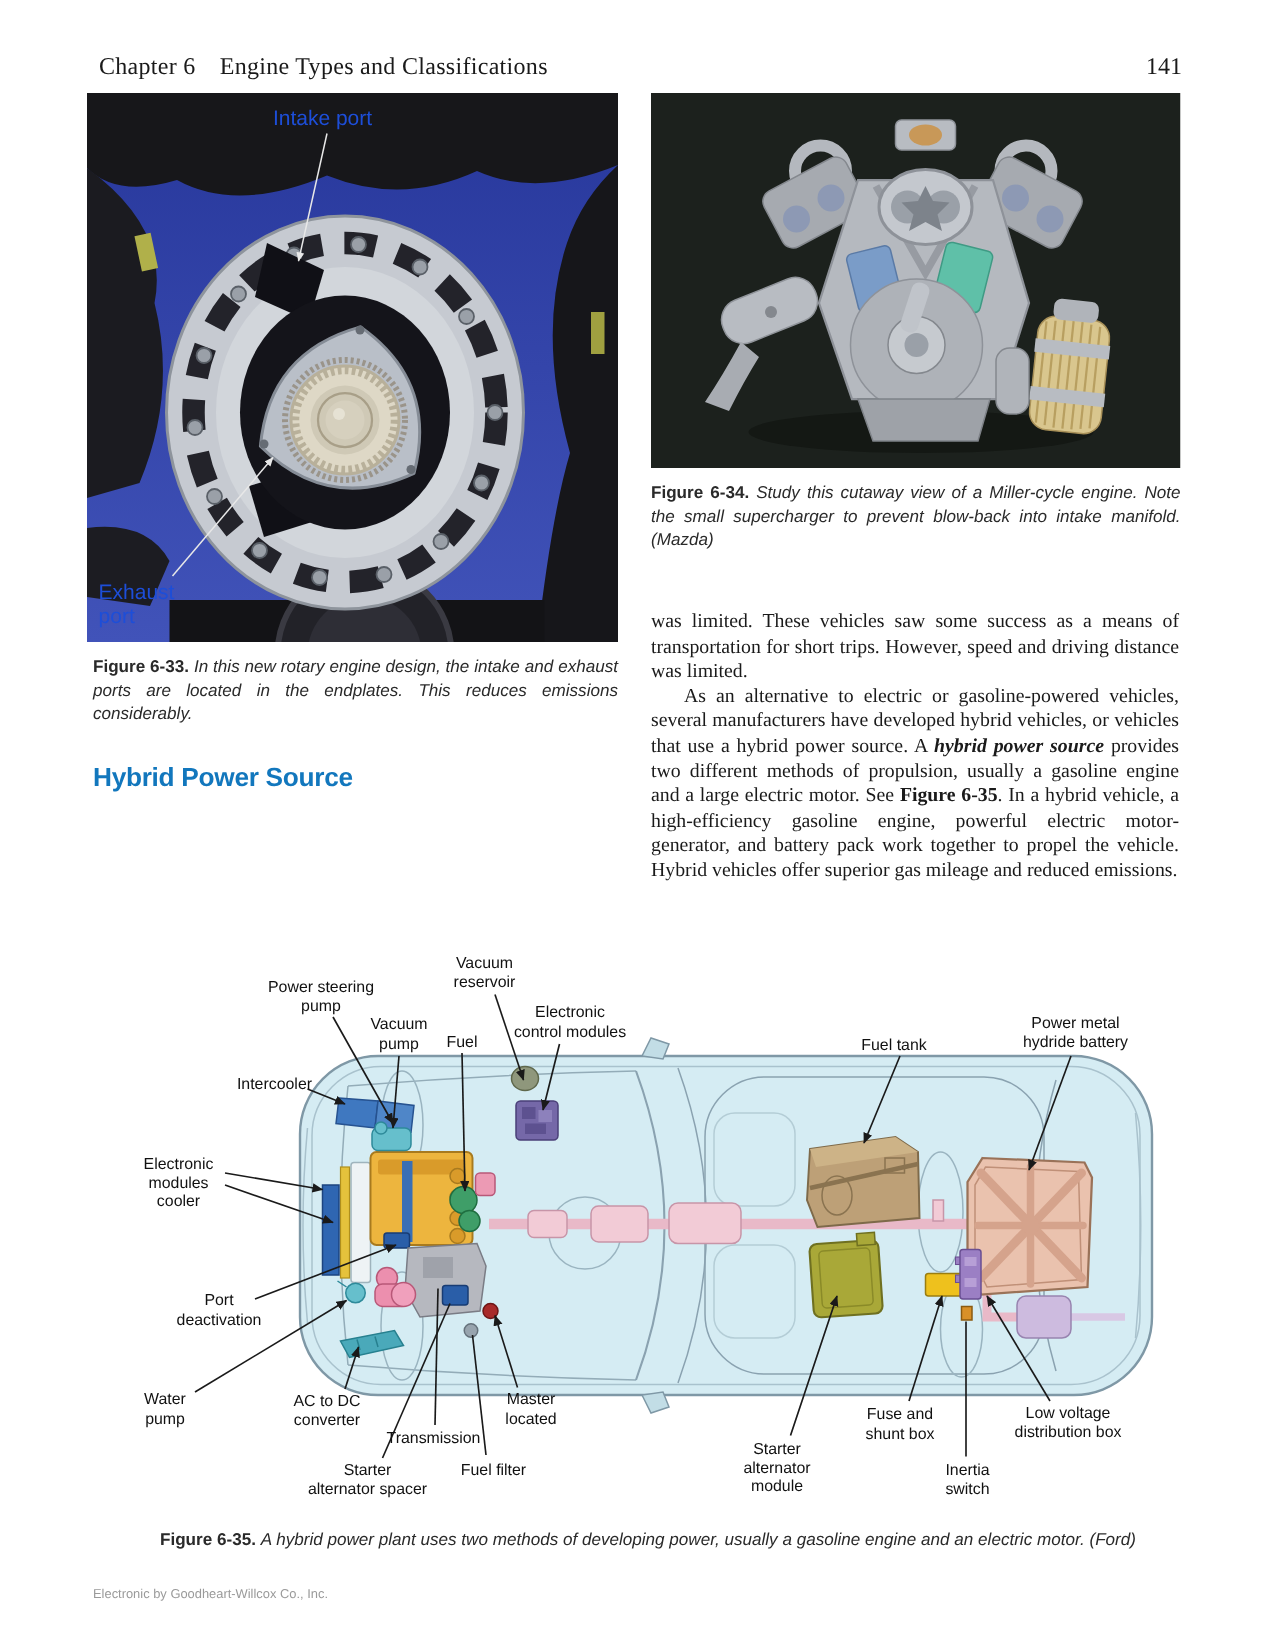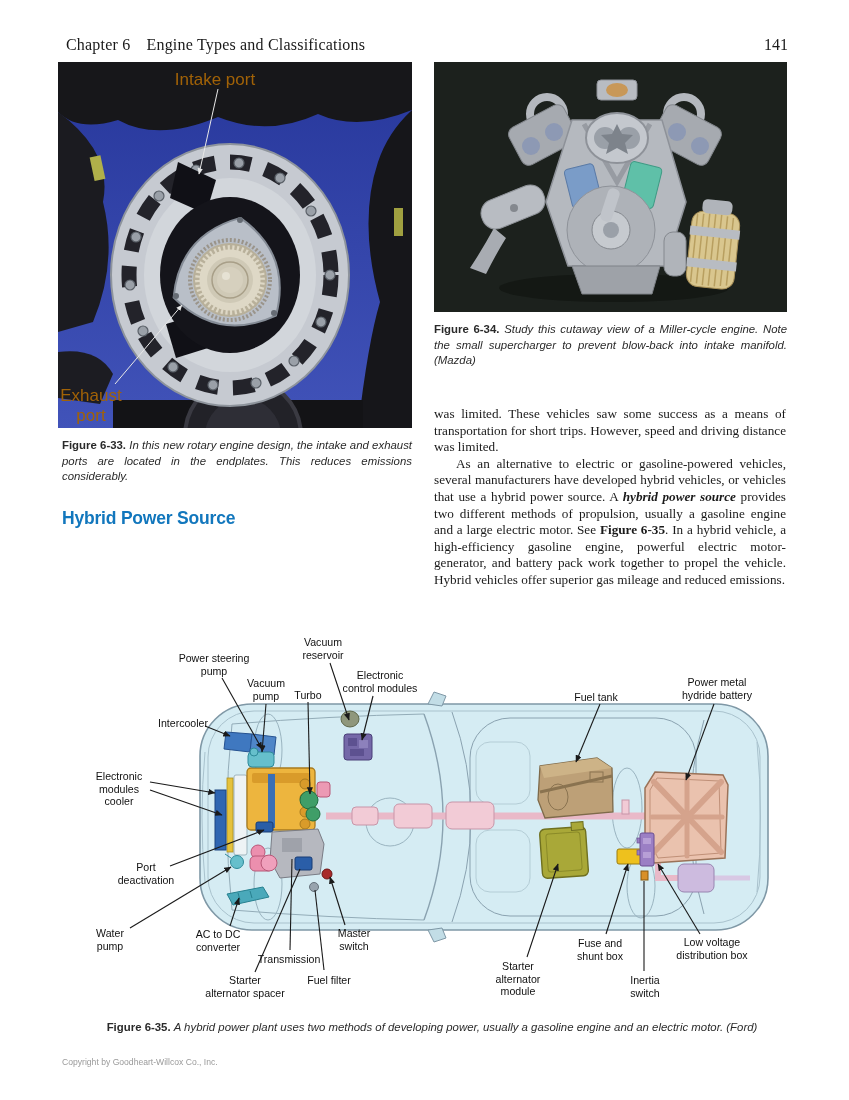--- a/index.html
+++ b/index.html
@@ -5,23 +5,23 @@
   html,body{margin:0;padding:0;background:#e8e8e8;}
   .page{position:relative;width:849px;height:1100px;background:#ffffff;overflow:hidden;
         font-family:"Liberation Serif",serif;color:#1a1a1a;}
   
   .hdr{position:absolute;top:36px;left:66px;font-size:16px;letter-spacing:.2px;}
   .hdr .chap{margin-right:16px;}
   .pageno{position:absolute;top:36px;right:61px;font-size:16px;}
   
   .fig{position:absolute;}
   .fig svg{display:block;}
-  .photo-label{position:absolute;transform:translateX(-50%);color:#a16207;
-        font-family:"Liberation Sans",sans-serif;font-size:17px;line-height:1.15;
-        text-align:center;white-space:pre-line;}
+  .photo-label{position:absolute;transform:translateX(-50%);color:#1d4ed8;
+        font-family:"Liberation Sans",sans-serif;font-size:14px;line-height:1.15;
+        white-space:pre-line;}
   .caption{position:absolute;font-family:"Liberation Sans",sans-serif;font-size:11.4px;
         line-height:1.37;color:#2a2a2a;margin:0;text-align:justify;}
   .caption b{font-style:normal;}
   .caption .cap-text{font-style:italic;}
   .caption.single{text-align:center;white-space:nowrap;}
   
   .col{position:absolute;font-size:13.2px;line-height:16.6px;text-align:justify;}
   .col p{margin:0;}
   .col p.indent{text-indent:22px;}
   .term{font-weight:bold;font-style:italic;}
@@ -326,53 +326,53 @@
         <line x1="700" y1="302" x2="658" y2="232" marker-end="url(#ah)"></line>
       </g>
     </svg>
 
     <div class="dlabel" style="left:214px;top:20px;">Power steering
 pump</div>
     <div class="dlabel" style="left:323px;top:4px;">Vacuum
 reservoir</div>
     <div class="dlabel" style="left:266px;top:45px;">Vacuum
 pump</div>
-    <div class="dlabel" style="left:308px;top:57px;">Turbo</div>
+    <div class="dlabel" style="left:308px;top:57px;">Fuel</div>
     <div class="dlabel" style="left:380px;top:37px;">Electronic
 control modules</div>
     <div class="dlabel" style="left:183px;top:85px;">Intercooler</div>
     <div class="dlabel" style="left:596px;top:59px;">Fuel tank</div>
     <div class="dlabel" style="left:717px;top:44px;">Power metal
 hydride battery</div>
     <div class="dlabel" style="left:119px;top:138px;">Electronic
 modules
 cooler</div>
     <div class="dlabel" style="left:146px;top:229px;">Port
 deactivation</div>
     <div class="dlabel" style="left:110px;top:295px;">Water
 pump</div>
     <div class="dlabel" style="left:218px;top:296px;">AC to DC
 converter</div>
     <div class="dlabel" style="left:289px;top:321px;">Transmission</div>
     <div class="dlabel" style="left:354px;top:295px;">Master
-switch</div>
+located</div>
     <div class="dlabel" style="left:245px;top:342px;">Starter
 alternator spacer</div>
     <div class="dlabel" style="left:329px;top:342px;">Fuel filter</div>
     <div class="dlabel" style="left:518px;top:328px;">Starter
 alternator
 module</div>
     <div class="dlabel" style="left:600px;top:305px;">Fuse and
 shunt box</div>
     <div class="dlabel" style="left:645px;top:342px;">Inertia
 switch</div>
     <div class="dlabel" style="left:712px;top:304px;">Low voltage
 distribution box</div>
   </div>
 
   <p class="caption single" style="left:62px;top:1020px;width:740px;">
     <b>Figure 6-35.</b>
     <span class="cap-text">A hybrid power plant uses two methods of developing power, usually a gasoline engine and an electric motor. (Ford)</span>
   </p>
 
-  <div class="copyright">Copyright by Goodheart-Willcox Co., Inc.</div>
+  <div class="copyright">Electronic by Goodheart-Willcox Co., Inc.</div>
 
 </div>
 
 </body></html>

